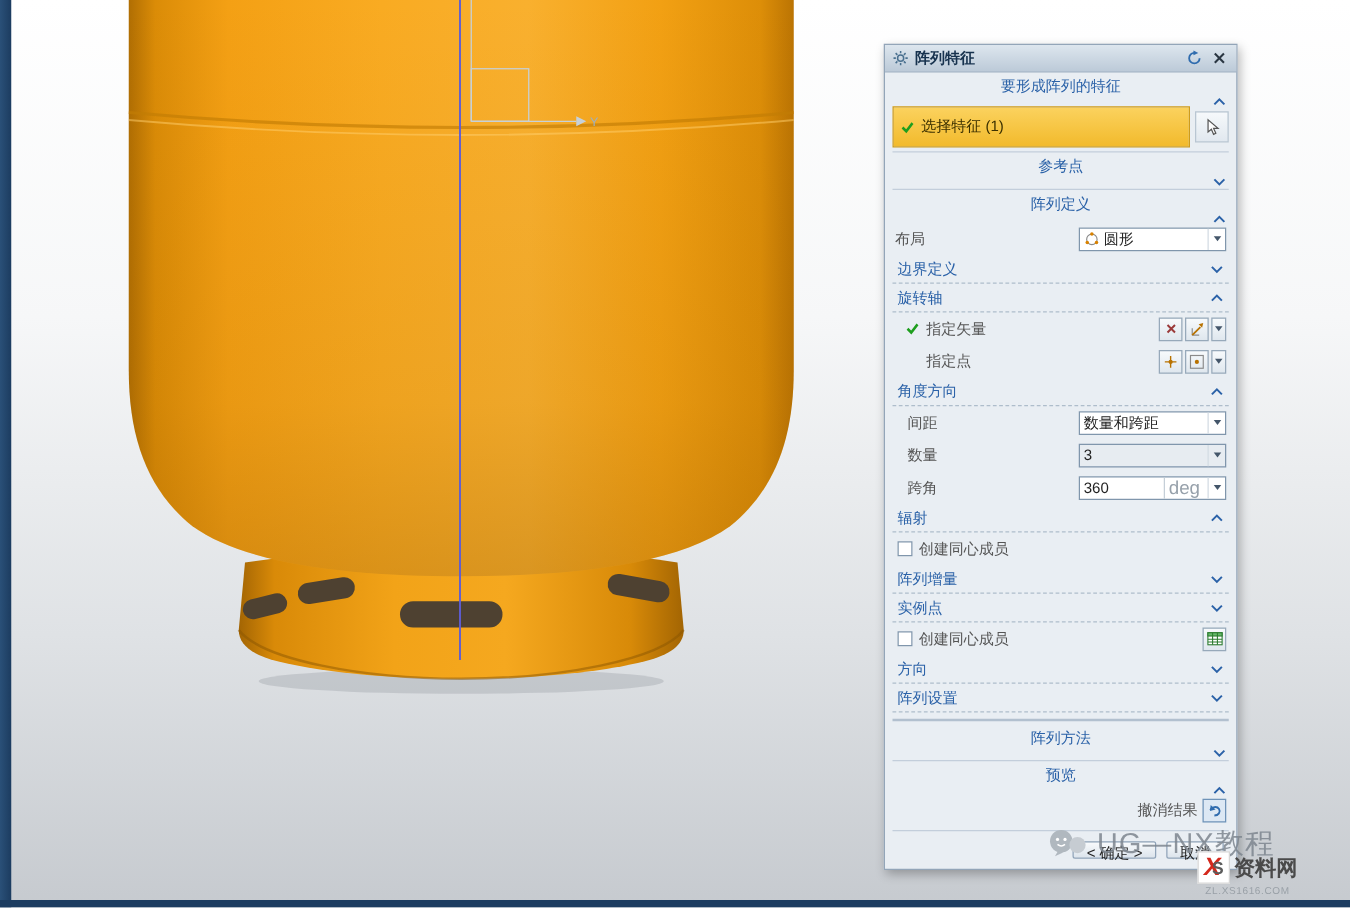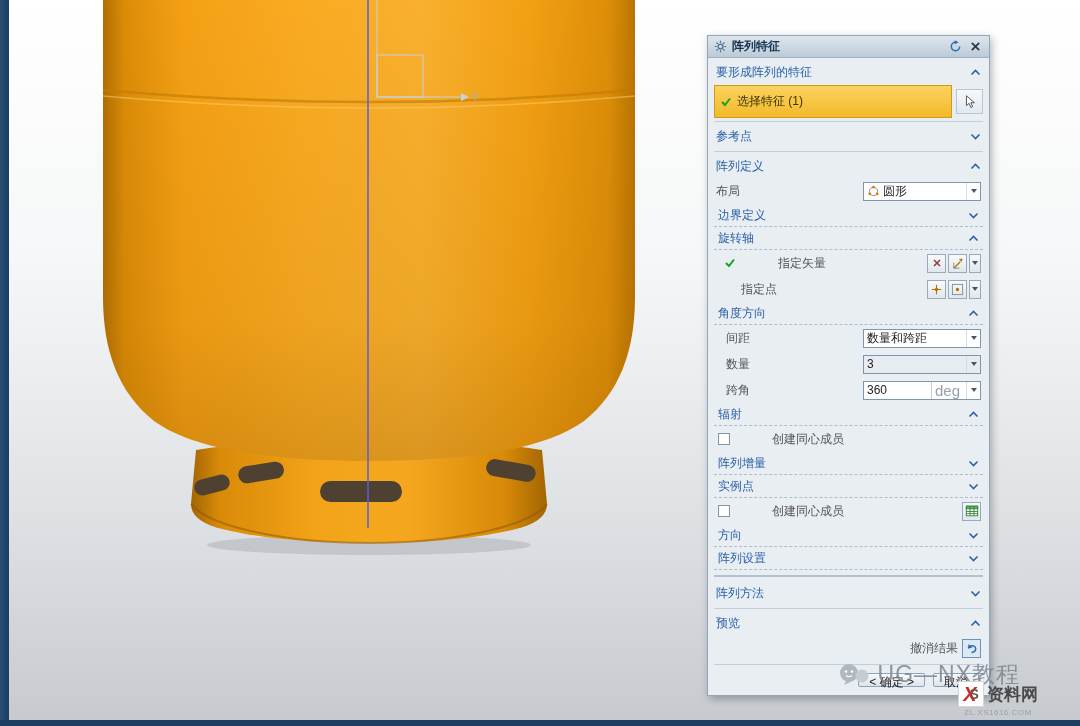--- a/index.html
+++ b/index.html
@@ -18,34 +18,34 @@
     position:absolute;left:707px;top:35px;width:283px;z-index:10;
     background:#e9eef3;border:1px solid #93a5b8;box-shadow:2px 3px 8px rgba(0,0,0,.28);
     font-size:12px;color:#333;box-sizing:border-box;
   }
   .titlebar{height:21px;display:flex;align-items:center;gap:5px;padding:0 6px;
     background:linear-gradient(#dde6ee,#bccad8);border-bottom:1px solid #9fb0c2;}
   .title-text{flex:1;color:#17324e;font-weight:bold;font-size:12px;}
   .tb-btn{width:15px;height:15px;display:flex;align-items:center;justify-content:center;cursor:pointer;}
   .dbody{padding:3px 6px 0;}
 
-  .ghead{display:flex;align-items:center;height:23px;padding:0 2px;color:#2b62a8;cursor:pointer;}
+  .ghead{display:flex;align-items:center;height:23px;padding:0 2px;color:#2b62a8;cursor:pointer;flex-direction:column;}
   .subhead{display:flex;align-items:center;height:22px;padding:0 4px;color:#2b62a8;
     border-bottom:1px dashed #aebdcb;cursor:pointer;}
   .chev{margin-left:auto;display:flex;align-items:center;}
   .sep{height:1px;background:#c3cedb;margin:3px 0;}
   .sep.thick{height:2px;background:#b2c0cf;margin:5px 0;}
 
   .selwrap{display:flex;align-items:center;gap:4px;margin:1px 0 2px;}
   .selrow{flex:1;height:33px;display:flex;align-items:center;gap:5px;padding:0 5px;box-sizing:border-box;
     background:linear-gradient(#fbd25e,#f2ba2c);border:1px solid #cf9c1a;color:#3c3100;}
   .handbtn{width:25px;height:23px;display:flex;align-items:center;justify-content:center;
     border:1px solid #b9c6d2;background:linear-gradient(#f6f9fb,#e1e8ef);cursor:pointer;}
 
-  .row{display:flex;align-items:center;height:26px;padding:0 2px;gap:37px;}
+  .row{display:flex;align-items:center;height:26px;padding:0 2px;}
   .row .lbl{color:#555;}
   .row .lbl.ind{padding-left:10px;}
   .row .lbl.ind2{padding-left:25px;}
   .row .ctr{margin-left:auto;display:flex;align-items:center;gap:2px;}
 
   .combo,.field{display:flex;align-items:center;width:118px;height:19px;box-sizing:border-box;
     border:1px solid #8096ac;background:#fff;padding-left:3px;gap:3px;cursor:pointer;margin-left:44px;}
   .field{background:#e7ecf1;}
   .ctext{flex:1;color:#222;white-space:nowrap;overflow:hidden;}
   .vinput{flex:1;min-width:0;border:none;background:transparent;outline:none;

